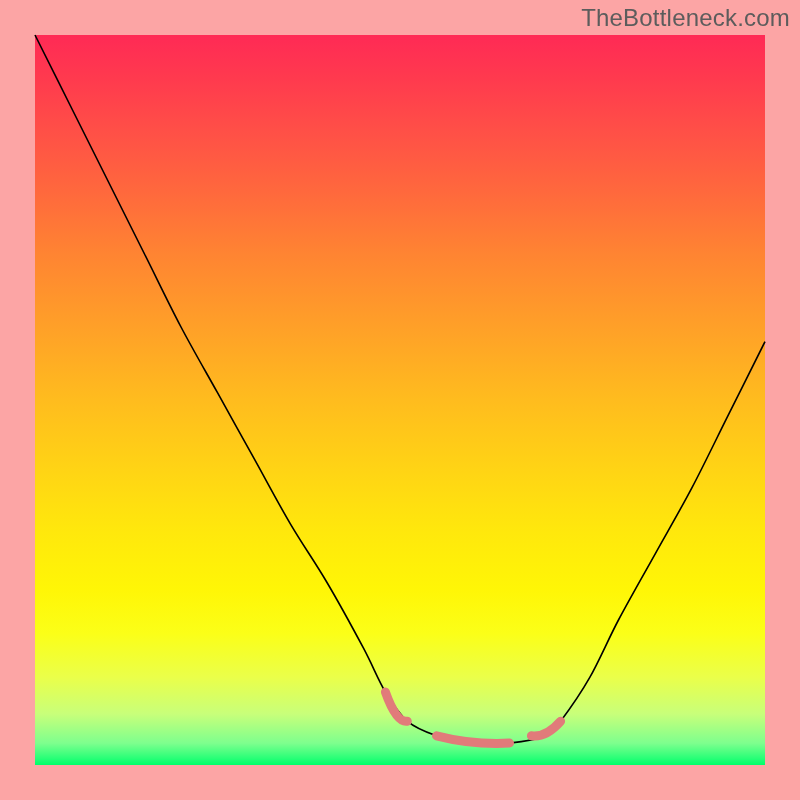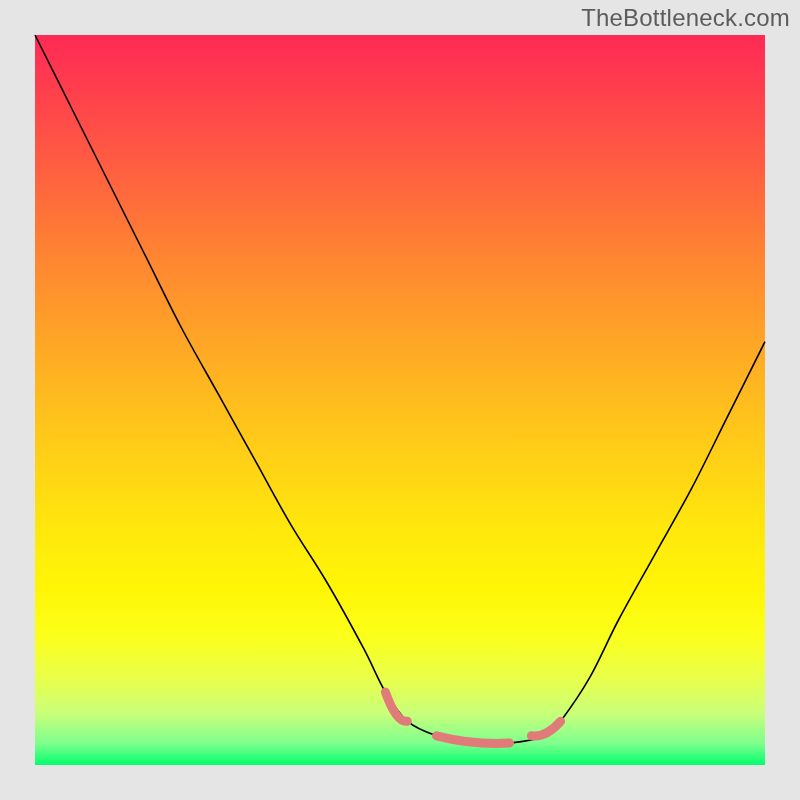--- a/index.html
+++ b/index.html
@@ -8,21 +8,21 @@
     width: 800px;
     height: 800px;
     background: #000;
     overflow: hidden;
     font-family: Arial, Helvetica, sans-serif;
   }
   .frame {
     position: relative;
     width: 800px;
     height: 800px;
-    background: #e5e5e5;
+    background: #fca5a5;
   }
   .watermark {
     position: absolute;
     top: 4px;
     right: 10px;
     color: #5c5c5c;
     font-size: 24px;
     font-weight: 500;
     letter-spacing: 0.2px;
     user-select: none;

